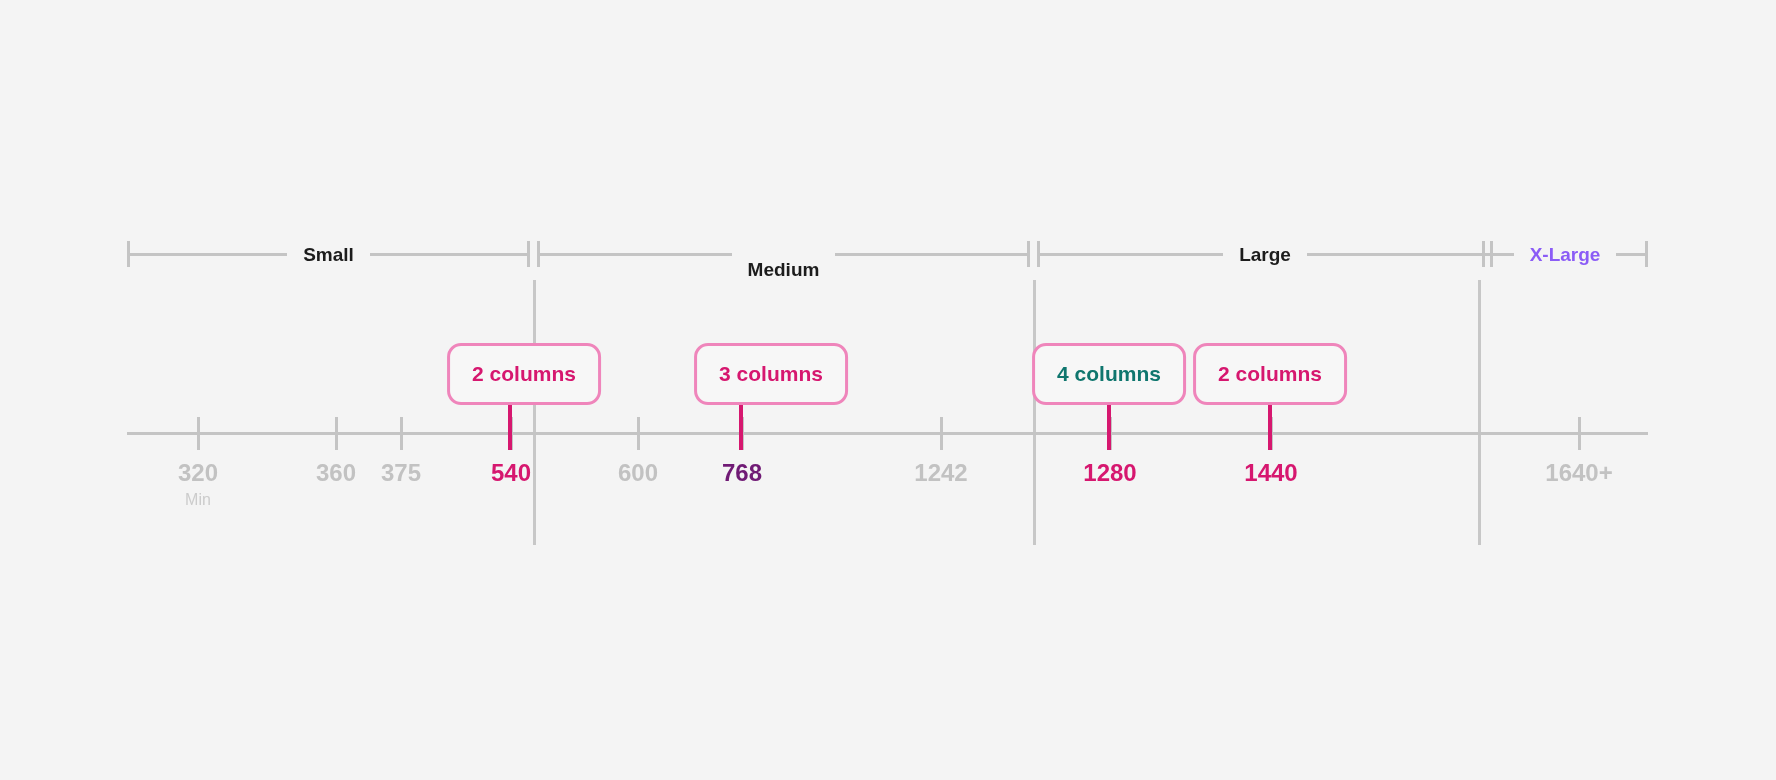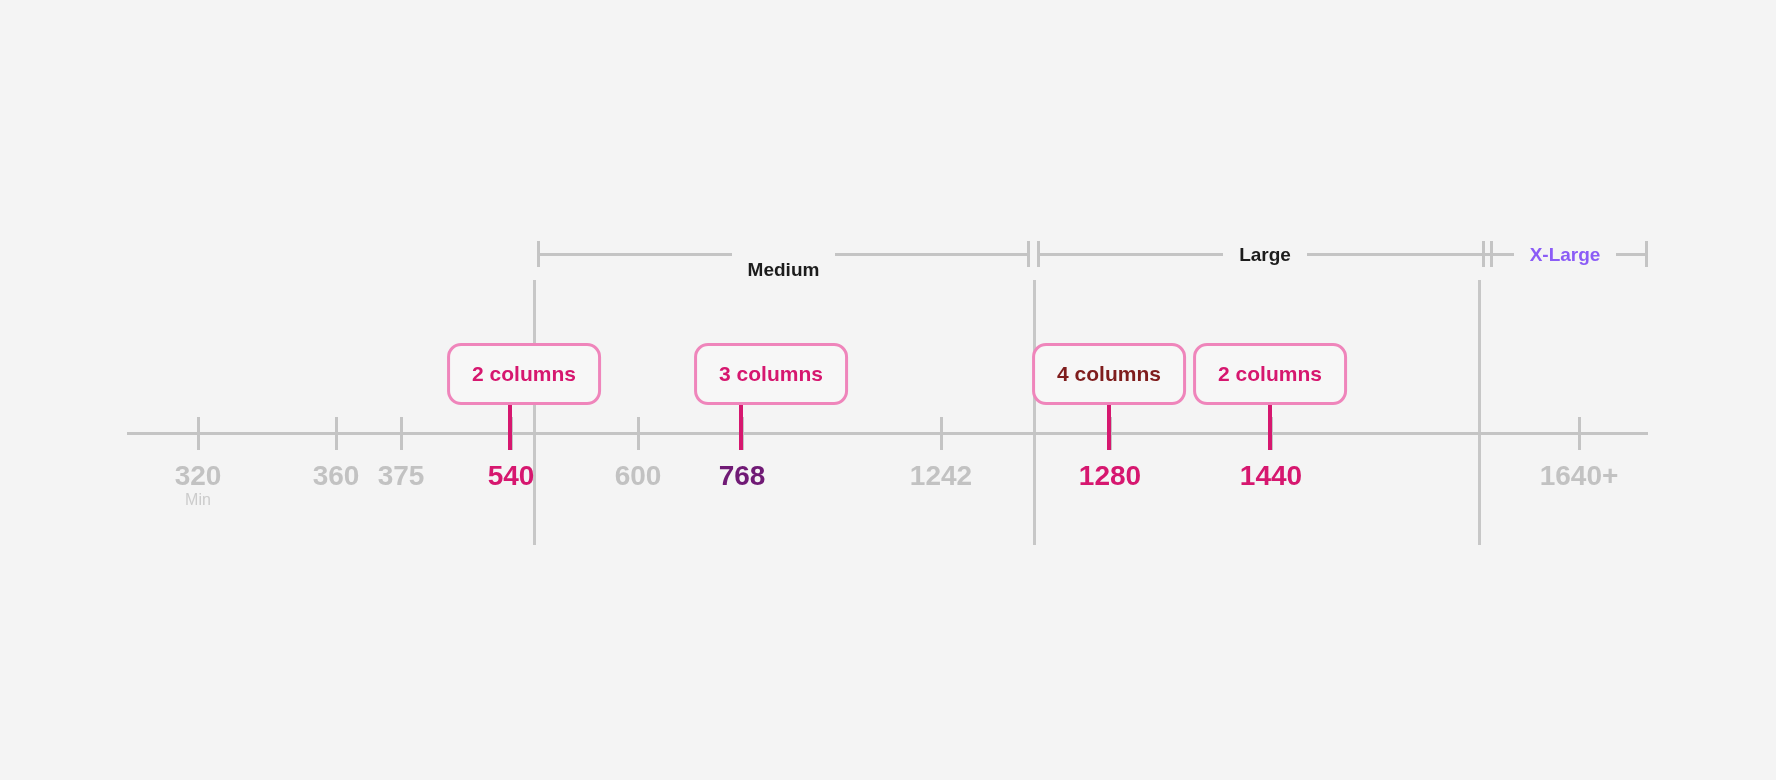--- a/index.html
+++ b/index.html
@@ -77,21 +77,21 @@
     position: absolute;
     width: 3px;
     height: 33px;
     background: #c4c4c4;
     top: 417px;
   }
   .tick-label {
     position: absolute;
     top: 459px;
     transform: translateX(-50%);
-    font-size: 28px;
+    font-size: 24px;
     font-weight: bold;
     color: #c2c2c2;
     white-space: nowrap;
     line-height: 1.2;
   }
   .tick-label.highlight {
     color: #d6176f;
   }
   .tick-sublabel {
     position: absolute;
@@ -136,20 +136,27 @@
 
 <div id="stage">
 
   <div id="dividers-layer">
       <div class="section-divider" style="left: 533px; background: rgb(199, 199, 199);"></div>
       <div class="section-divider" style="left: 1033px; background: rgb(199, 199, 199);"></div>
       <div class="section-divider" style="left: 1478px; background: rgb(199, 199, 199);"></div>
     </div>
 
   <div class="bracket-row" id="brackets-layer">
+      <div class="bracket" style="left: 127px; width: 403px;">
+        <div class="cap" style="background: rgb(196, 196, 196);"></div>
+        <div class="rule" style="background: rgb(196, 196, 196);"></div>
+        <div class="blabel" style="color: rgb(28, 28, 28);">Small</div>
+        <div class="rule" style="background: rgb(196, 196, 196);"></div>
+        <div class="cap" style="background: rgb(196, 196, 196);"></div>
+      </div>
       <div class="bracket" style="left: 537px; width: 493px;">
         <div class="cap" style="background: rgb(196, 196, 196);"></div>
         <div class="rule" style="background: rgb(196, 196, 196);"></div>
         <div class="blabel" style="color: rgb(28, 28, 28); margin-top: 31px;">Medium</div>
         <div class="rule" style="background: rgb(196, 196, 196);"></div>
         <div class="cap" style="background: rgb(196, 196, 196);"></div>
       </div>
       <div class="bracket" style="left: 1037px; width: 456px;">
         <div class="cap" style="background: rgb(196, 196, 196);"></div>
         <div class="rule" style="background: rgb(196, 196, 196);"></div>
@@ -191,18 +198,18 @@
       <div class="tick" style="left: 1578px; background: rgb(196, 196, 196);"></div>
       <div class="tick-label" style="left: 1579px; color: rgb(194, 194, 194);">1640+</div>
     </div>
 
   <div id="badges-layer">
       <div class="stem" style="left: 510px; background: rgb(214, 23, 111);"></div>
       <div class="badge" style="left: 524px; border-color: rgb(239, 133, 187); color: rgb(214, 23, 111);">2 columns</div>
       <div class="stem" style="left: 741px; background: rgb(214, 23, 111);"></div>
       <div class="badge" style="left: 741px; border-color: rgb(239, 133, 187); color: rgb(214, 23, 111); margin-left: 30px;">3 columns</div>
       <div class="stem" style="left: 1109px; background: rgb(214, 23, 111);"></div>
-      <div class="badge" style="left: 1109px; border-color: rgb(239, 133, 187); color: #7f1d1d;">4 columns</div>
+      <div class="badge" style="left: 1109px; border-color: rgb(239, 133, 187); color: #0f766e;">4 columns</div>
       <div class="stem" style="left: 1270px; background: rgb(214, 23, 111);"></div>
       <div class="badge" style="left: 1270px; border-color: rgb(239, 133, 187); color: rgb(214, 23, 111);">2 columns</div>
     </div>
 
 </div>
 
 </body></html>

